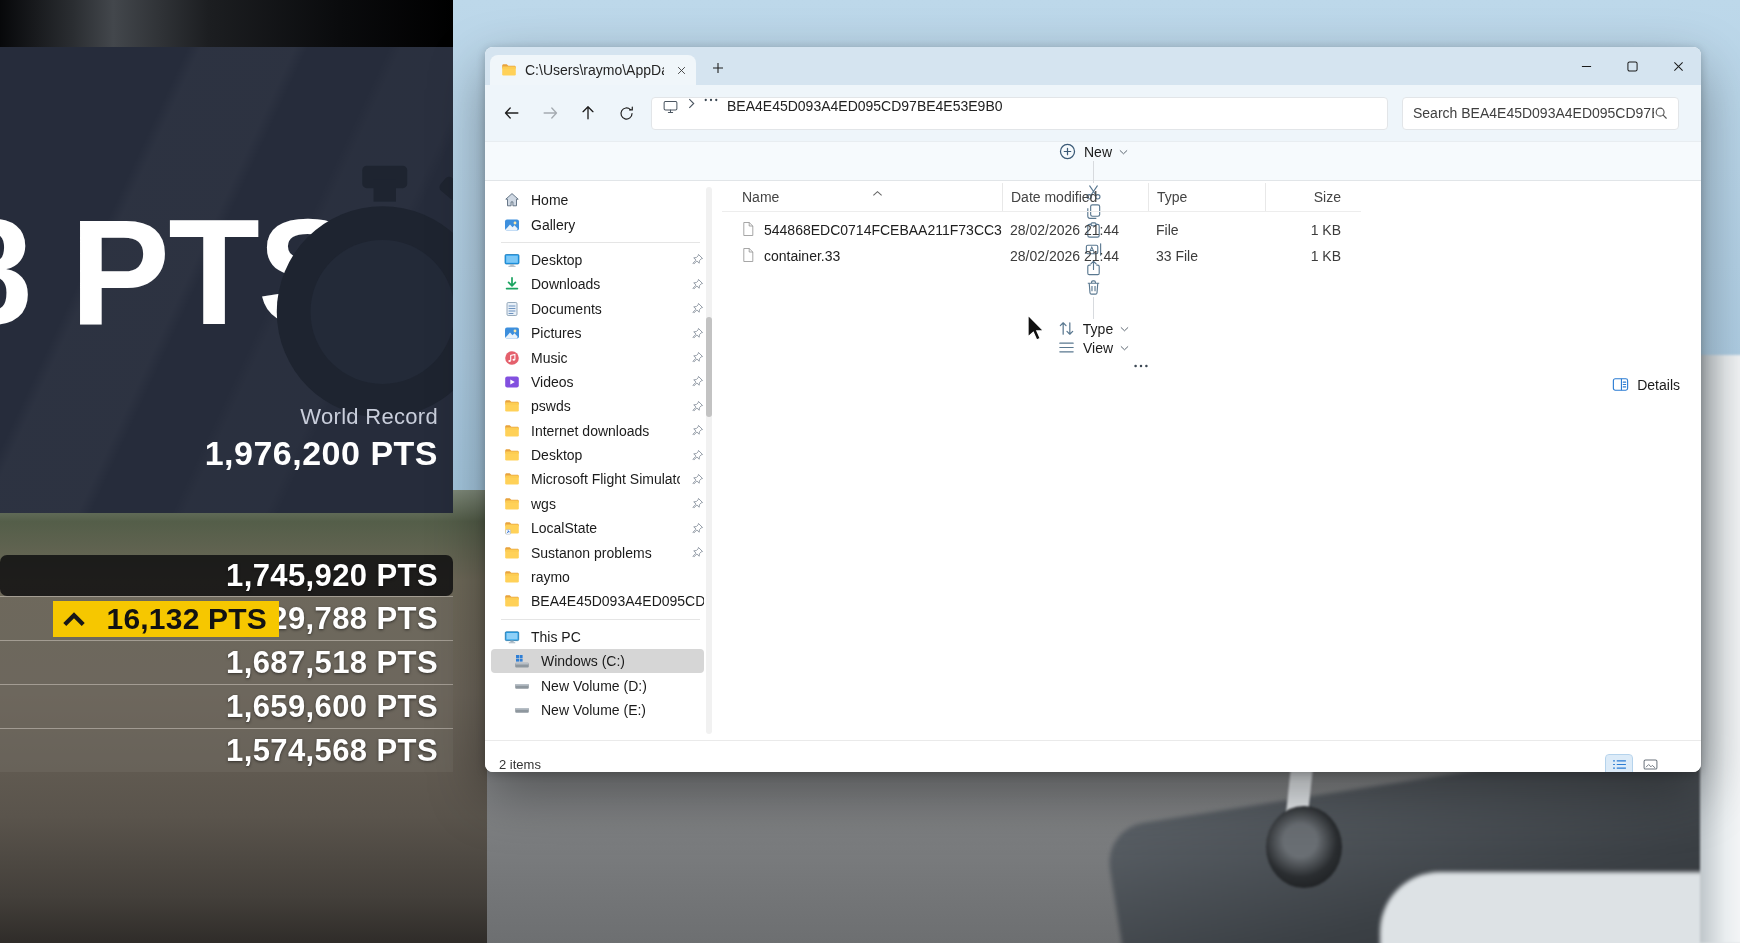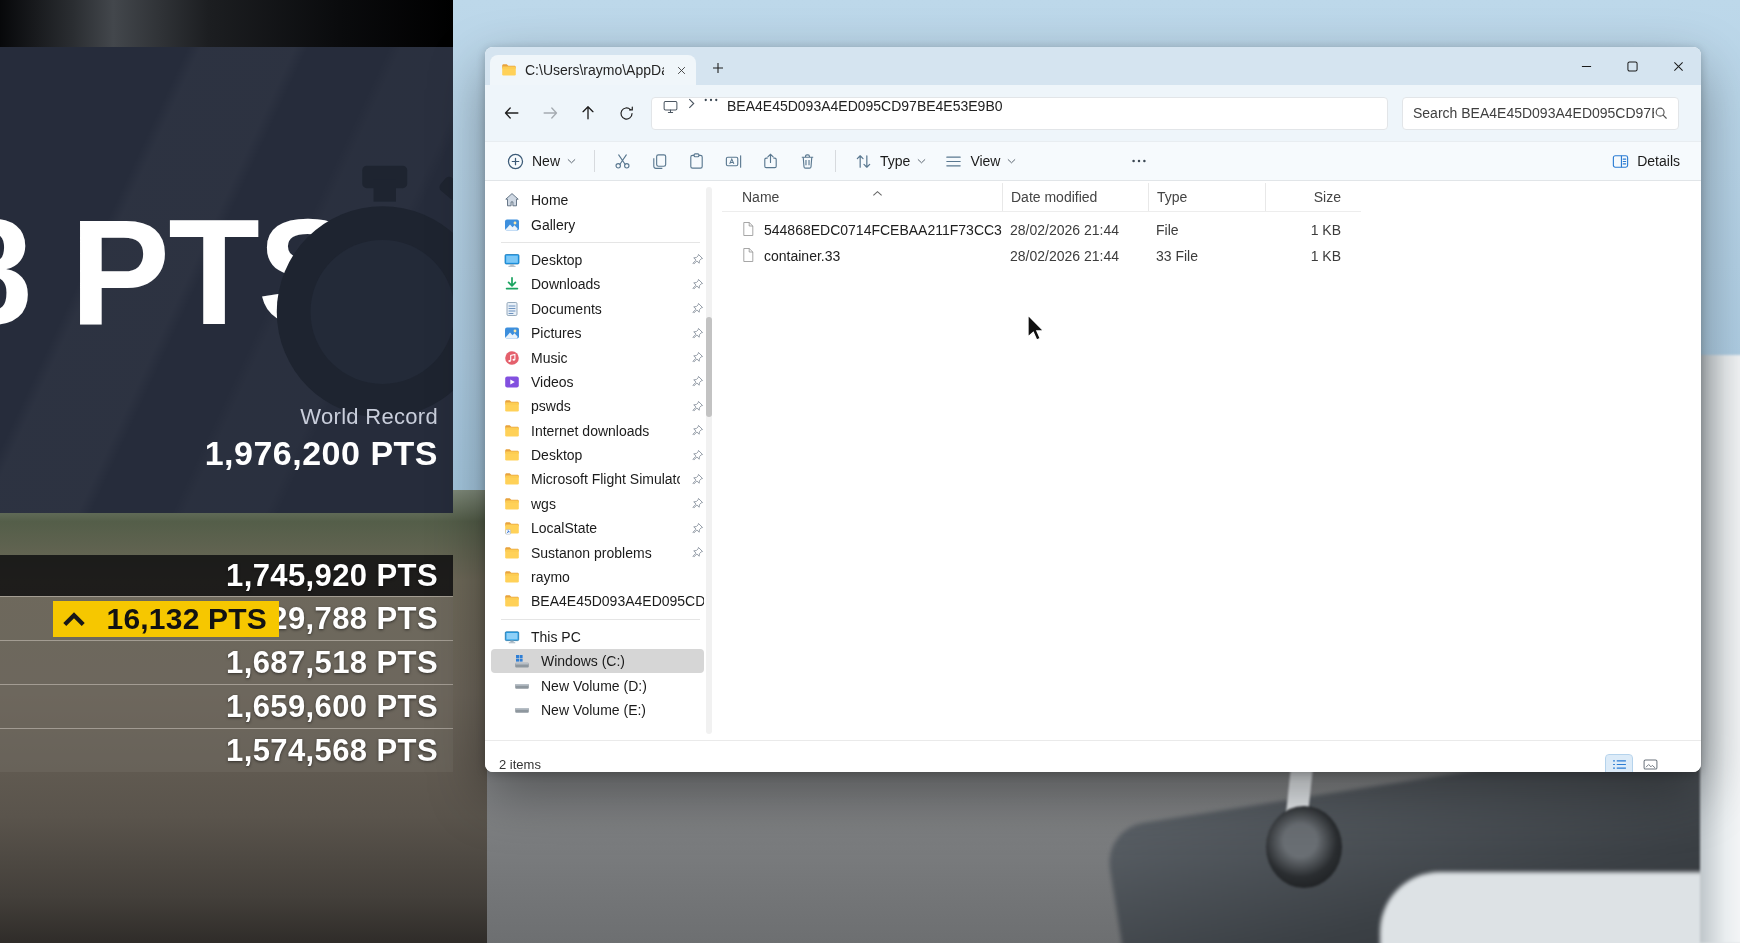--- a/index.html
+++ b/index.html
@@ -28,21 +28,21 @@
   #score-panel::before { content:""; position:absolute; inset:0;
     background:linear-gradient(115deg,transparent 28%,rgba(255,255,255,.03) 30%,rgba(255,255,255,.03) 44%,transparent 46%,transparent 58%,rgba(255,255,255,.02) 60%,rgba(255,255,255,.02) 72%,transparent 74%); }
   .big-score { position:absolute; left:-51px; top:150px; font-size:150px; font-weight:800; color:#fff; line-height:1; white-space:nowrap; letter-spacing:-2px; }
   .stopwatch { position:absolute; right:-42px; top:118px; width:225px; height:265px; }
   .wr-label { position:absolute; right:15px; top:357px; font-size:22px; color:#c9cedb; letter-spacing:.3px; }
   .wr-value { position:absolute; right:15px; top:387px; font-size:34px; font-weight:700; color:#fff; letter-spacing:.5px; }
 
   #leaderboard { position:absolute; left:0; top:555px; width:453px; }
   .lb-row { position:relative; height:44px; display:flex; align-items:center; justify-content:flex-end; padding-right:15px;
     background:rgba(112,105,96,.55); border-top:1px solid rgba(228,222,212,.45); }
-  .lb-row.r0 { height:41px; background:rgba(10,10,13,.8); border-top:none; }
+  .lb-row.r0 { height:41px; background:rgba(10,10,13,.8); border-top:none;border-radius:7px; }
   .lb-val { font-size:31px; font-weight:700; color:#fff; letter-spacing:.4px; text-shadow:0 1px 3px rgba(0,0,0,.55); }
   .gain-badge { position:absolute; left:53px; top:4px; width:226px; height:36px; background:#f6c700;
     display:flex; align-items:center; justify-content:space-between; padding:0 12px 0 9px; }
   .gain-text { font-size:30px; font-weight:700; color:#121212; letter-spacing:.2px; }
   .chev { display:flex; align-items:center; }
 
   
   #window { position:absolute; left:485px; top:47px; width:1216px; height:725px; border-radius:8px; overflow:hidden;
     background:#fff; box-shadow:0 22px 55px rgba(0,0,0,.38), 0 2px 10px rgba(0,0,0,.22); }
   #tabbar { position:relative; height:38px; background:#d5e4f0; }
@@ -61,21 +61,21 @@
     display:flex; align-items:flex-start; gap:9px; padding:0 10px; }
   .ab-ic { display:flex; align-items:center; }
   .ab-path { font-size:14px; color:#222; white-space:nowrap; }
   #searchbox { width:277px; height:33px; margin-left:14px; background:#fff; border:1px solid #e2e5e8; border-radius:4px;
     display:flex; align-items:center; padding:0 10px; }
   #searchinput { flex:1; border:none; outline:none; font-size:14px; font-family:inherit; color:#333; background:transparent; }
   #searchinput::placeholder { color:#3f3f3f; opacity:1; }
   .sb-ic { display:flex; }
 
   #toolbar { height:40px; background:#f6fafd; border-top:1px solid #e8edf1; border-bottom:1px solid #e1e5e8;
-    display:flex; align-items:center; padding:0 12px; }
+    display:flex; align-items:center; padding:0 12px;flex-direction:column; }
   .tbtn { display:flex; align-items:center; gap:7px; height:32px; padding:0 9px; border-radius:4px; font-size:14px; color:#1b1b1b; }
   .tbtn span { display:flex; align-items:center; }
   .tbtn .tlabel { font-size:14px; }
   .tsep { width:1px; height:22px; background:#d7dade; margin:0 9px; flex:0 0 auto; }
   .more-btn { margin-left:96px; }
   .details-btn { margin-left:auto; }
 
   #body { display:flex; height:559px; }
   #sidebar { position:relative; width:229px; padding-top:7px; flex:0 0 auto; }
   .side-item { display:flex; align-items:center; height:24.4px; margin:0 10px 0 6px; padding-left:13px; gap:11px; border-radius:4px; font-size:14px; color:#1b1b1b; }

